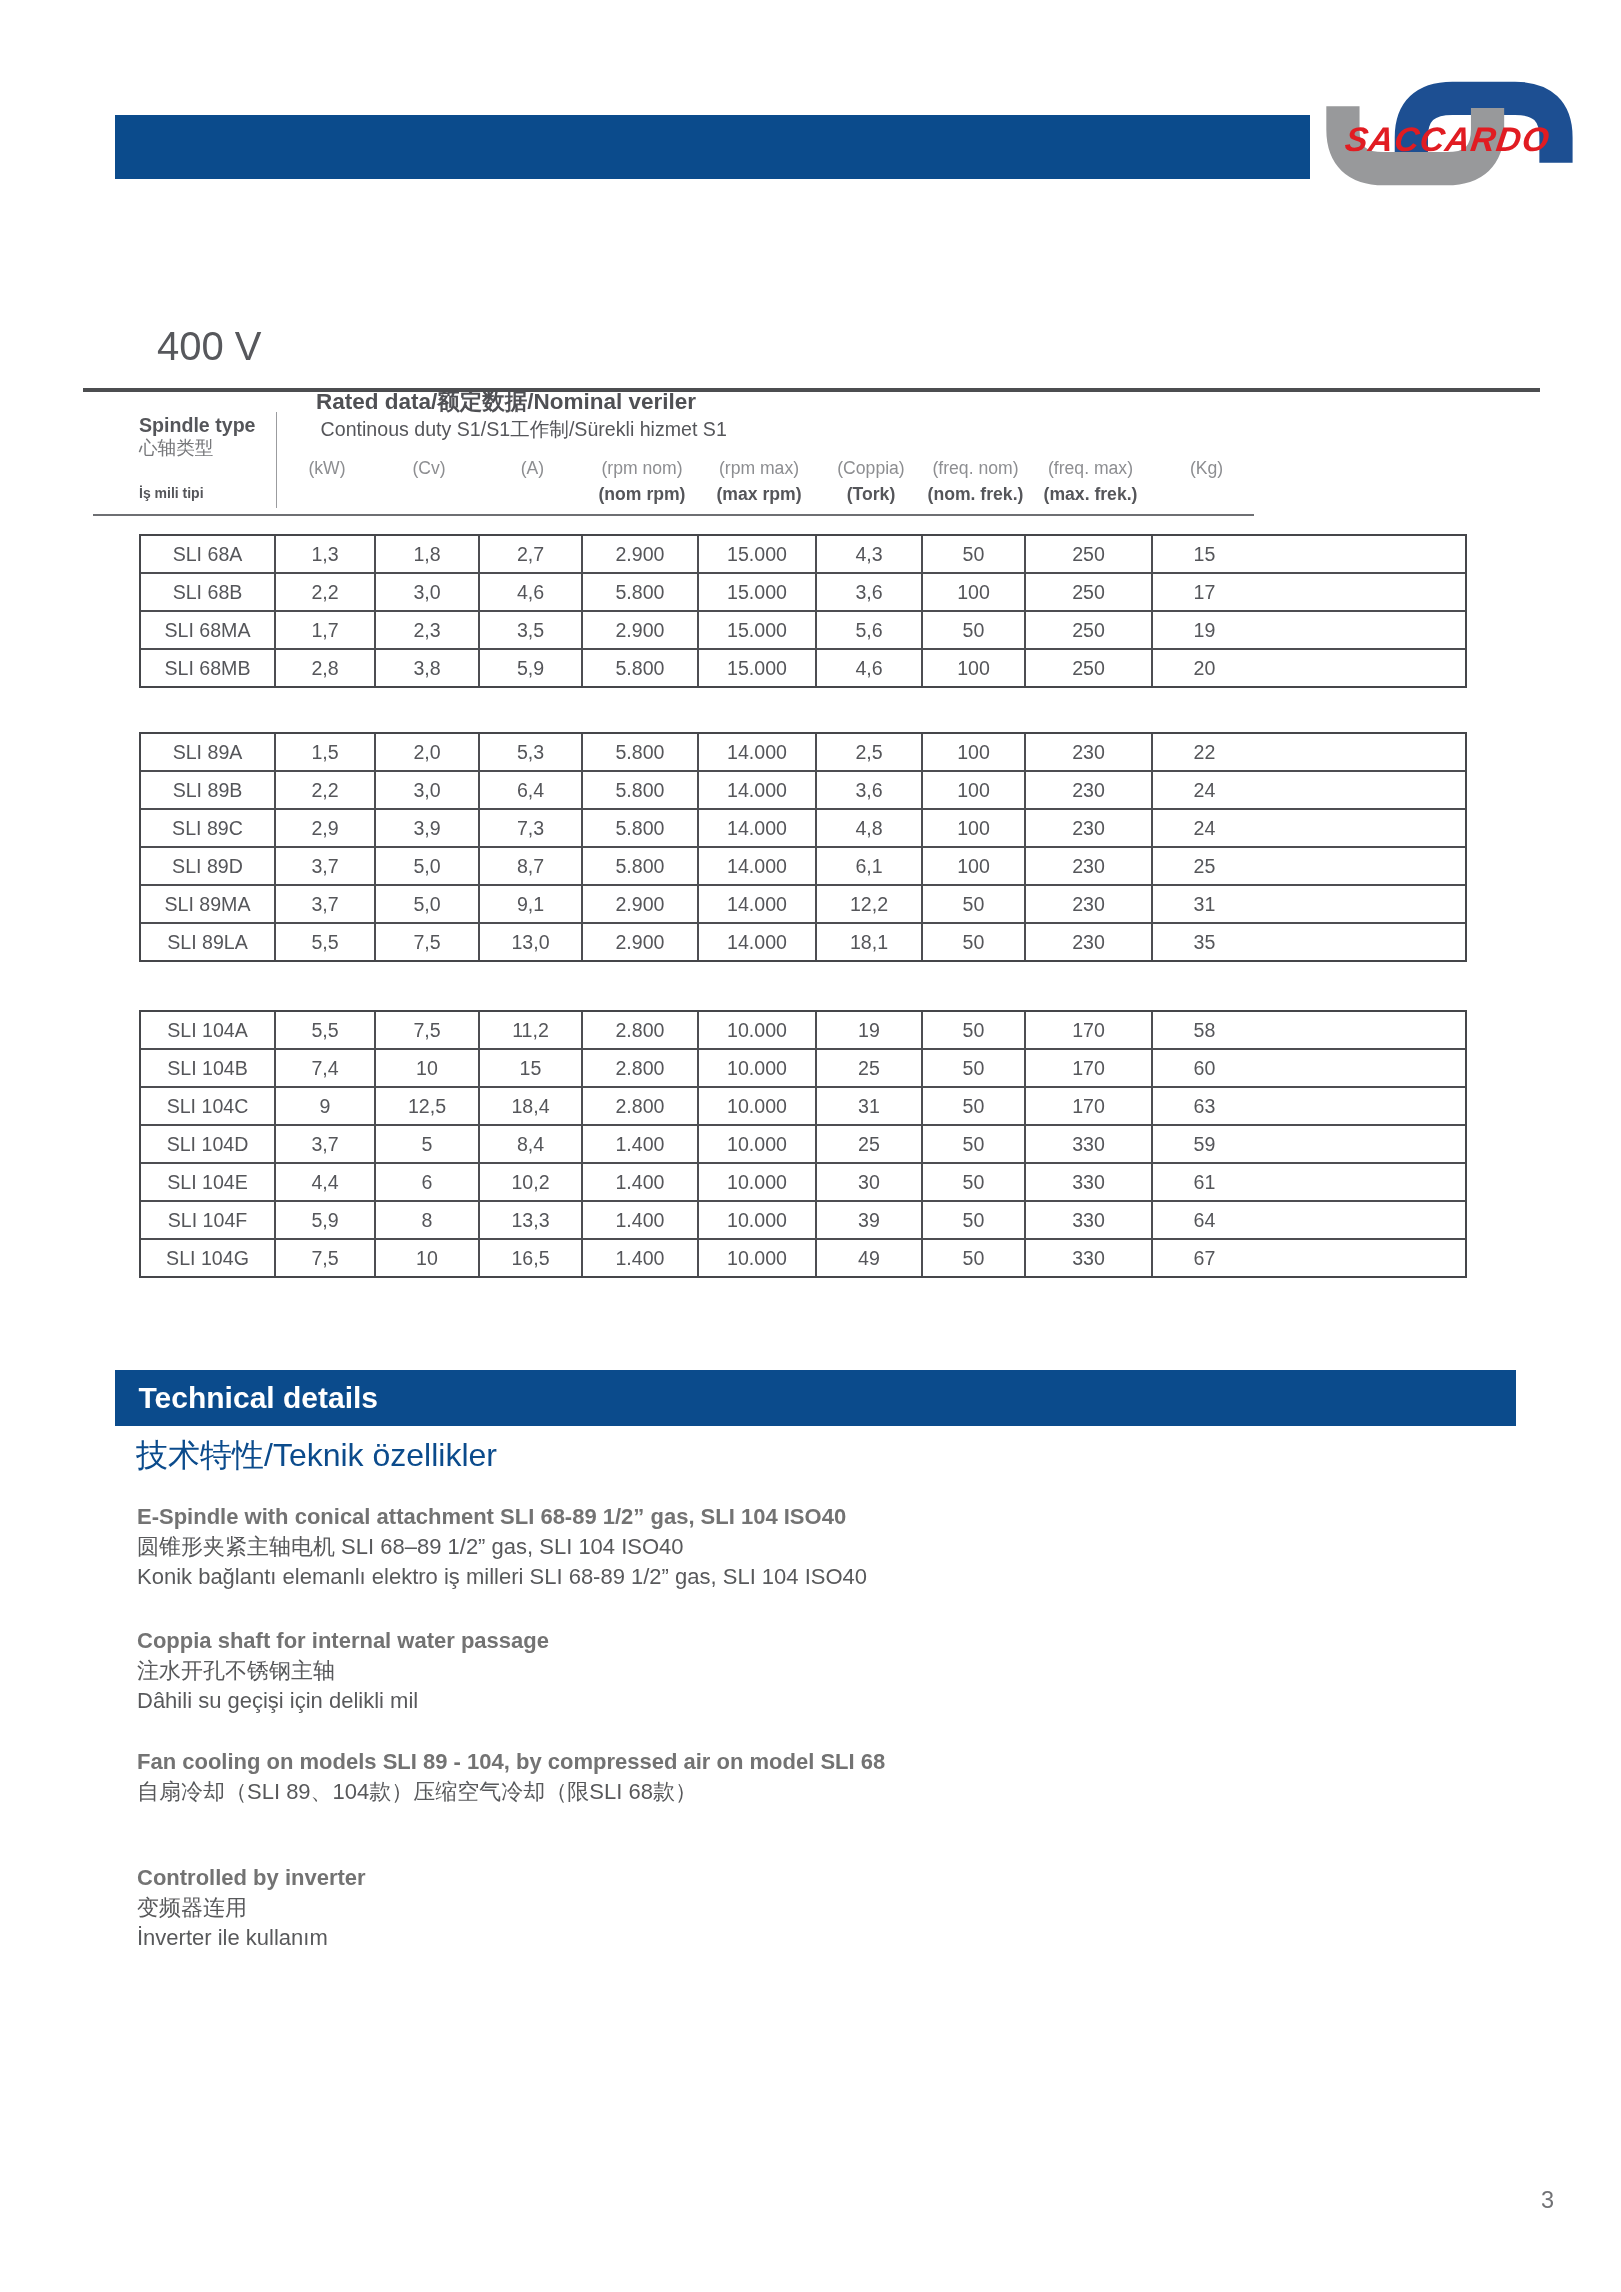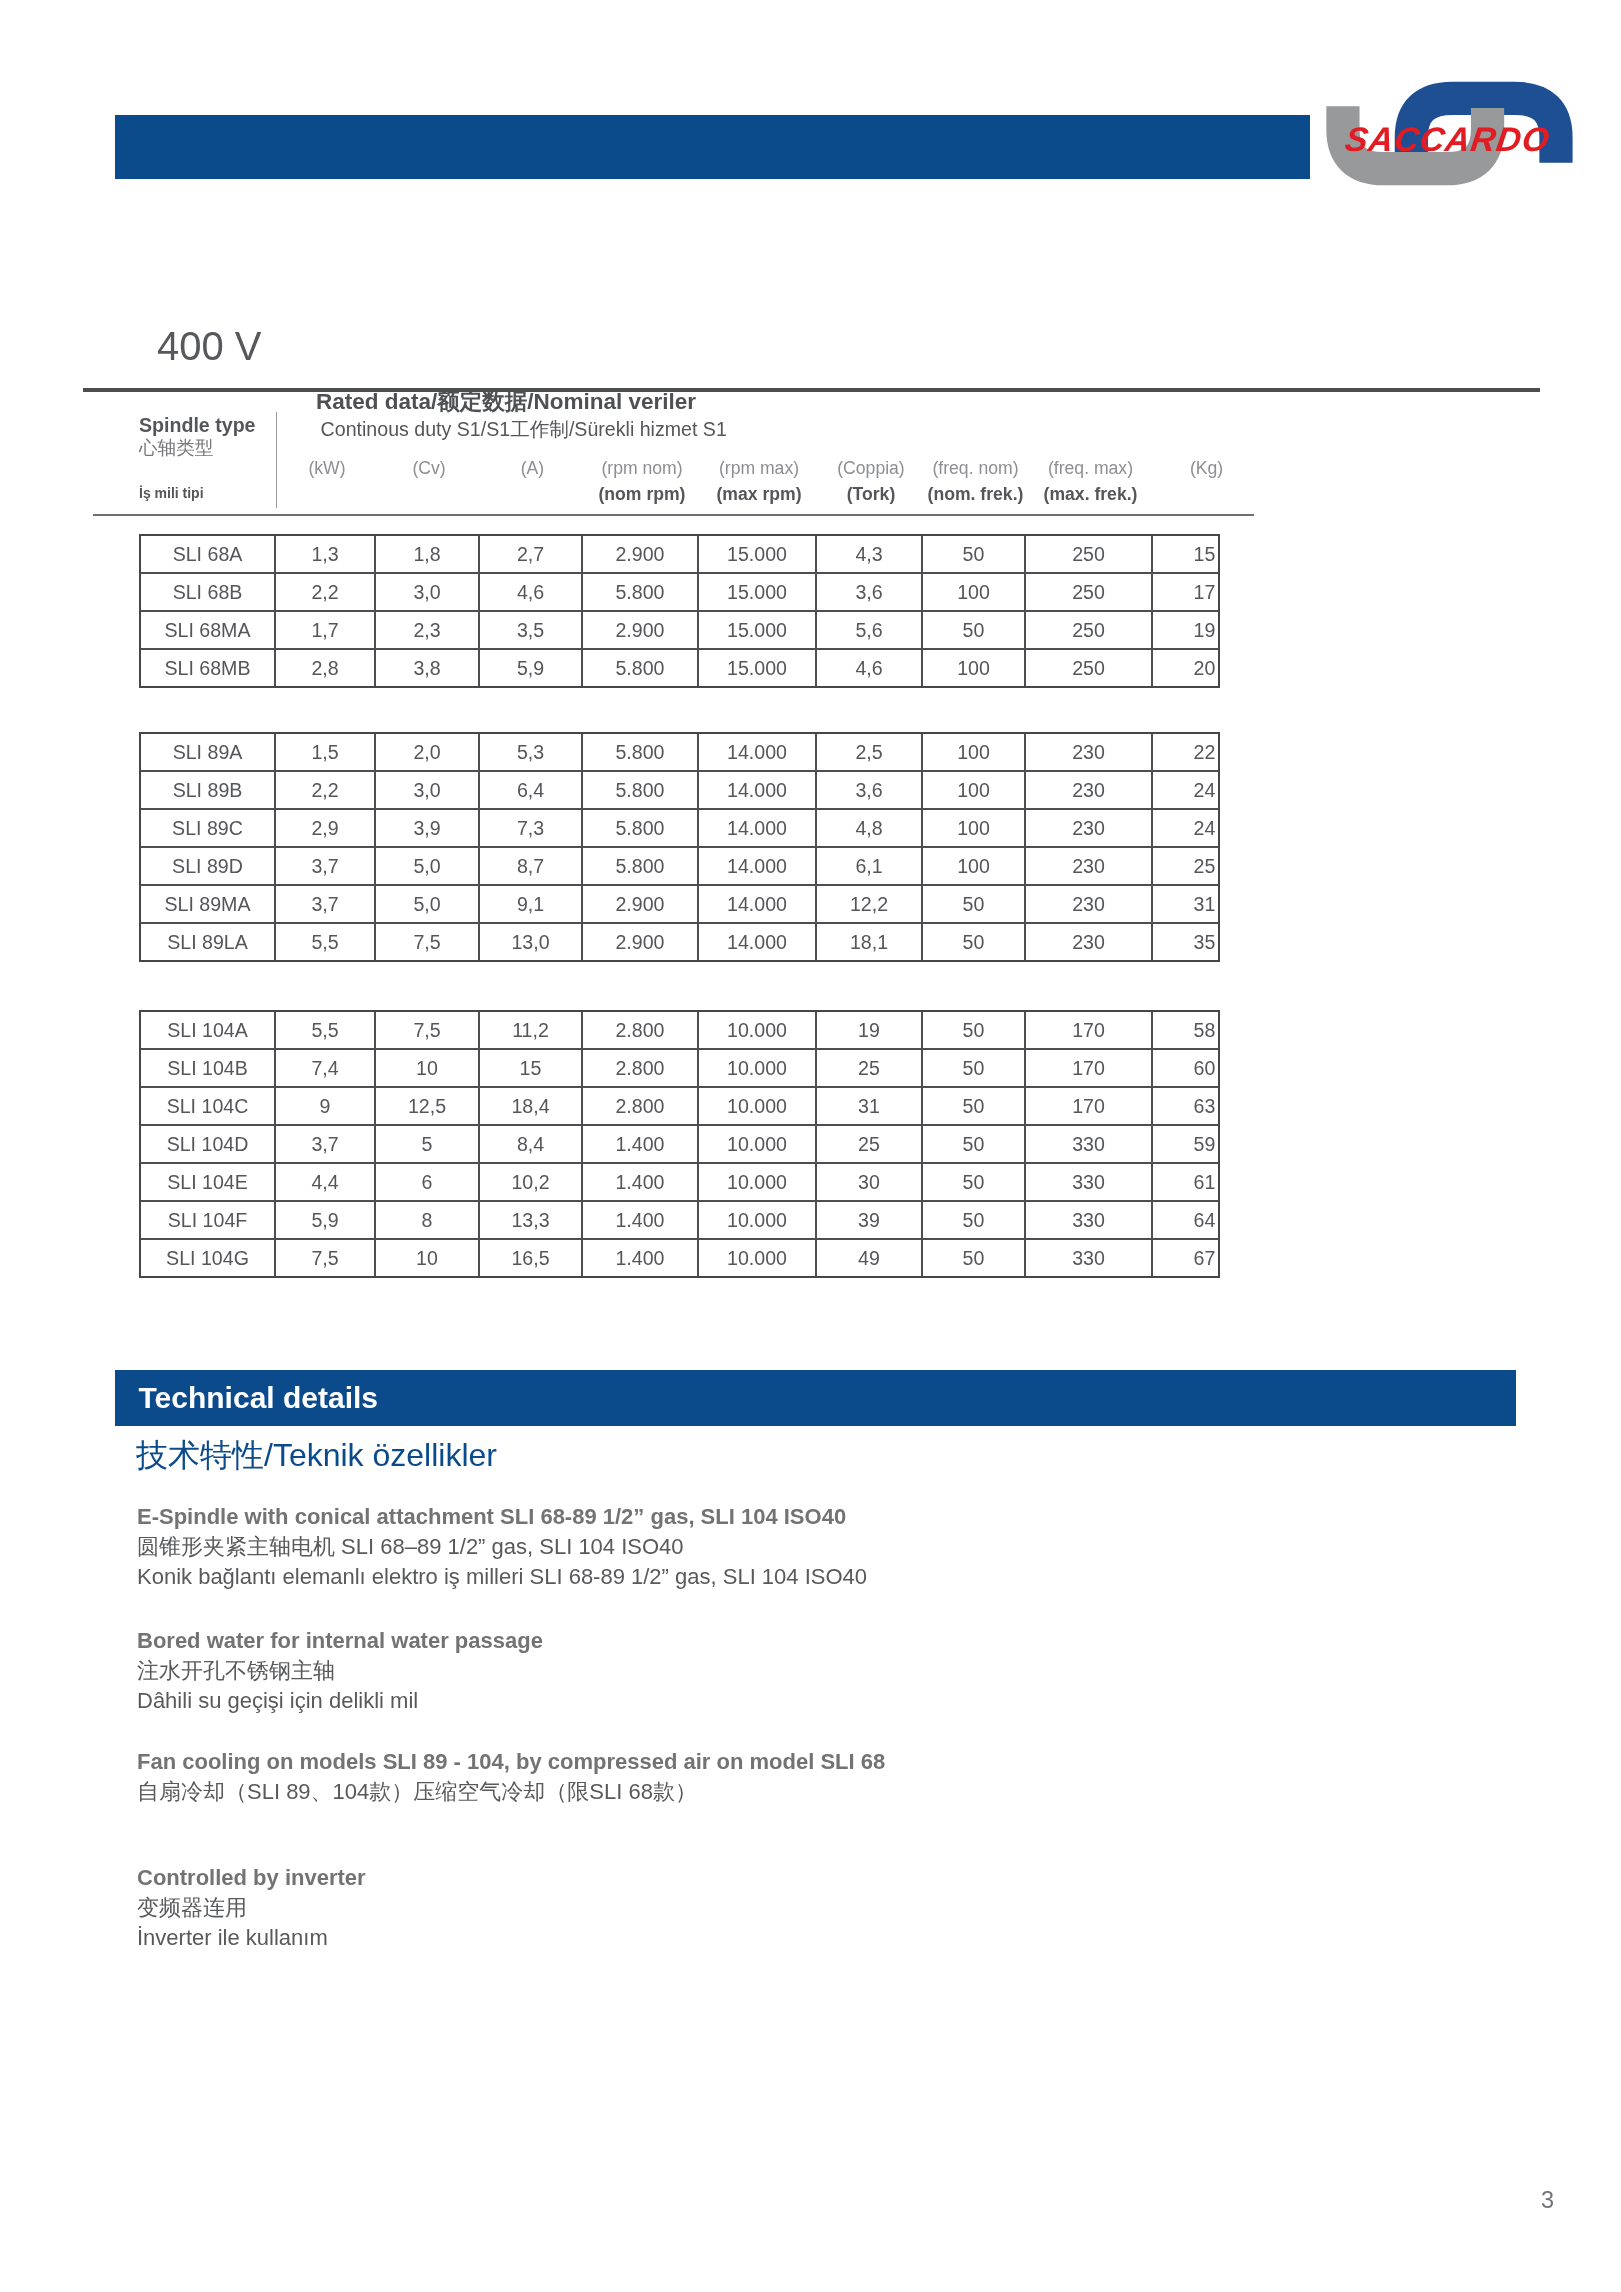--- a/index.html
+++ b/index.html
@@ -34,21 +34,21 @@
   .sh-zh { font-size:18.6px; line-height:22.5px; color:#77787b; }
   .sh-tr { font-size:14px; font-weight:700; line-height:22.5px; color:#55565a; margin-top:23px; }
   .duty { grid-column:2 / -1; grid-row:1; height:45px; padding:3.9px 0 0 19.6px; font-size:19.6px; color:#55565a; }
   .duty .duty-bold { font-weight:400;margin-left:24px; }
   .unit-cell { grid-row:2; text-align:center; font-size:17.6px; }
   .u1 { line-height:23.5px; color:#8d8e91; }
   .u2 { line-height:27.4px; min-height:27.4px; font-weight:700; color:#55565a; }
   .thead-rule { position:absolute; left:93px; top:514px; width:1161px; height:2px; background:#6e6f73; }
 
   
-  .tgroup { position:absolute; left:139px; width:1081px; border:2.9px solid #45464a; background:#fff; }
+  .tgroup { position:absolute; left:139px; width:1328px; border:2.9px solid #45464a; background:#fff; }
   .tgroup-0 { top:534px; } .tgroup-1 { top:732px; } .tgroup-2 { top:1010px; }
   .trow {
     display:grid; grid-template-columns:135px 100px 104px 103px 116px 118px 106px 103px 127px 103px;
     height:38px; border-bottom:2px solid #4d4e52;
   }
   .trow:last-child { height:36px; border-bottom:none; }
   .tcell {
     display:flex; align-items:center; justify-content:center;
     font-size:19.6px; color:#55565a; border-right:2px solid #4d4e52; white-space:nowrap;
   }
@@ -350,21 +350,21 @@
     <div class="banner-text">Technical details</div>
   </div>
   <div class="tech-sub">技术特性/Teknik özellikler</div>
 
   <div class="para para-0">
     <div class="p-en">E-Spindle with conical attachment SLI 68-89 1/2” gas, SLI 104 ISO40</div>
     <div class="p-zh">圆锥形夹紧主轴电机 SLI 68–89 1/2” gas, SLI 104 ISO40</div>
     <div class="p-tr">Konik bağlantı elemanlı elektro iş milleri SLI 68-89 1/2” gas, SLI 104 ISO40</div>
   </div>
   <div class="para para-1">
-    <div class="p-en">Bored water for internal water passage</div>
+    <div class="p-en">Coppia shaft for internal water passage</div>
     <div class="p-zh">注水开孔不锈钢主轴</div>
     <div class="p-tr">Dâhili su geçişi için delikli mil</div>
   </div>
   <div class="para para-2">
     <div class="p-en">Fan cooling on models SLI 89 - 104, by compressed air on model SLI 68</div>
     <div class="p-zh">自扇冷却（SLI 89、104款）压缩空气冷却（限SLI 68款）</div>
   </div>
   <div class="para para-3">
     <div class="p-en">Controlled by inverter</div>
     <div class="p-zh">变频器连用</div>

